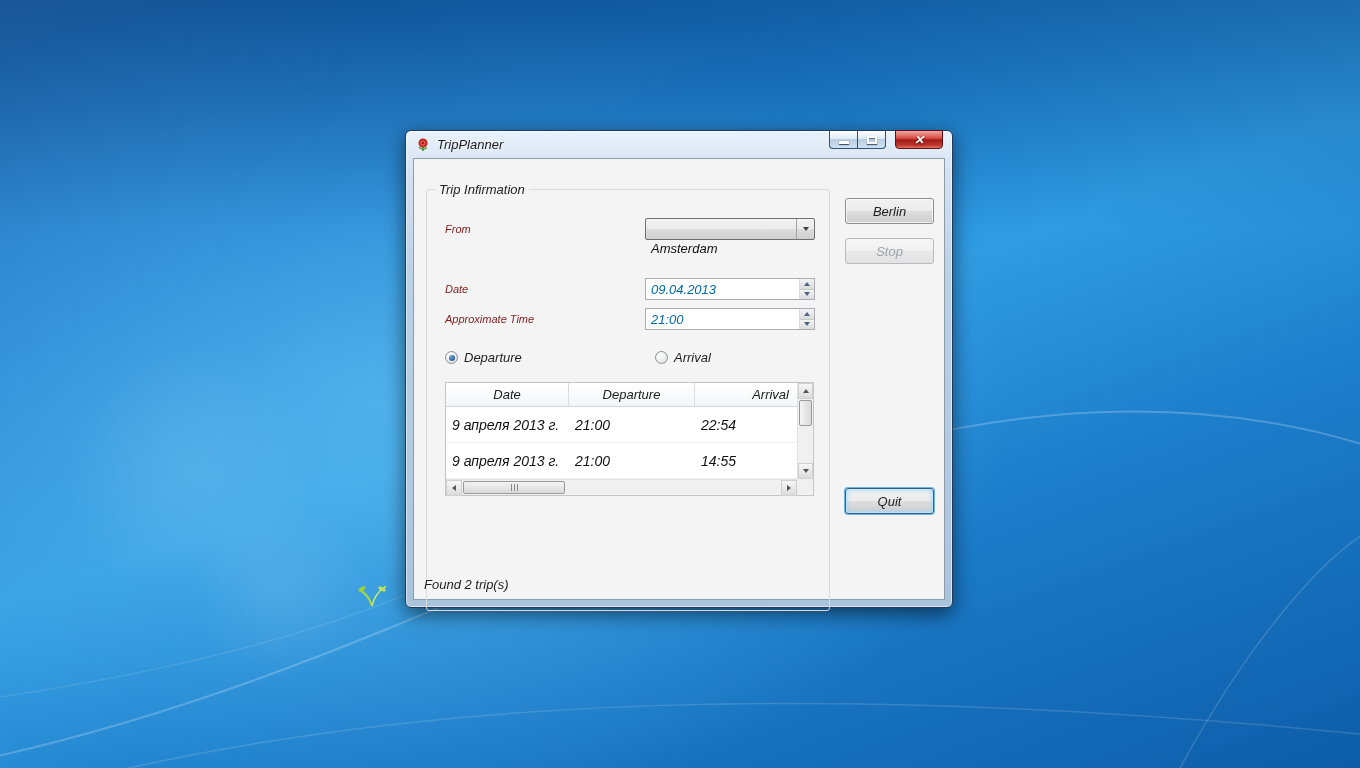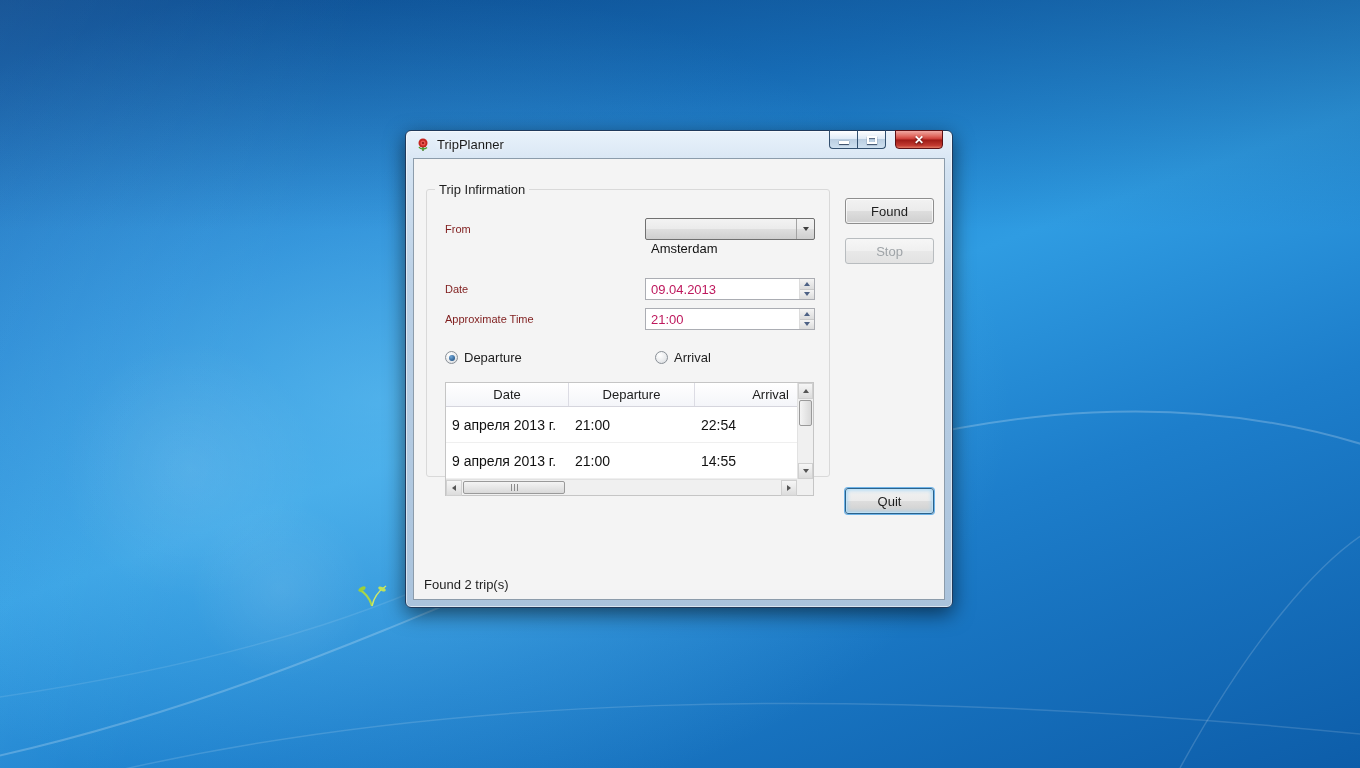--- a/index.html
+++ b/index.html
@@ -23,20 +23,21 @@
   .flare2 { left:190px; top:500px; width:180px; height:180px; }
   .swoosh { position:absolute; inset:0; }
   .plant { position:absolute; left:358px; top:582px; width:30px; height:26px; }
 
   
   .window {
     position:absolute; left:405px; top:130px; width:548px; height:478px;
     background:linear-gradient(180deg, #e9f2fb 0%, #d4e3f2 8%, #bcd1e6 30%, #aac3dc 100%);
     border:1px solid #1f3a5c; border-radius:6px;
     box-shadow: inset 0 0 0 1px rgba(255,255,255,.55), 0 6px 20px rgba(0,0,0,.55);
+    font-style: italic;
   }
   .titlebar { position:relative; height:27px; display:flex; align-items:center; padding-left:9px; }
   .appicon { width:16px; height:16px; margin-right:6px; }
   .title { font-size:13px; color:#1c1c1c; text-shadow:0 0 6px rgba(255,255,255,.9); }
 
   .caption { position:absolute; top:-1px; right:9px; display:flex; }
   .cap {
     height:19px; border:1px solid #33506f; border-top:1px solid #1f3a5c;
     background:linear-gradient(180deg, rgba(255,255,255,.95), rgba(222,234,246,.75) 45%, rgba(160,185,210,.6) 50%, rgba(205,224,240,.9));
     display:flex; align-items:center; justify-content:center; cursor:default;
@@ -50,41 +51,41 @@
   .glyph-min { width:10px; height:3px; background:#fff; box-shadow:0 1px 1px rgba(20,40,70,.8), 0 0 1px rgba(20,40,70,.9); margin-top:6px; }
   .glyph-max { width:10px; height:8px; border:2px solid #fff; box-shadow:0 1px 1px rgba(20,40,70,.7), inset 0 1px 1px rgba(20,40,70,.7); }
   .glyph-close { color:#fff; font-size:12px; font-weight:bold; line-height:1; text-shadow:0 1px 2px rgba(60,0,0,.9); }
 
   .client {
     position:absolute; left:7px; right:7px; top:27px; bottom:7px;
     background:#f4f4f4; border:1px solid #8c9cab;
   }
 
   
-  .groupbox { position:absolute; left:12px; top:30px; width:404px; height:288px; border:1px solid #d9d9d9; border-radius:3px; }
+  .groupbox { position:absolute; left:12px; top:30px; width:404px; height:422px; border:1px solid #d9d9d9; border-radius:3px; }
   .legend { position:absolute; top:-8px; left:8px; background:#f4f4f4; padding:0 4px; font-size:13px; color:#1e1e1e; }
 
   .frow { position:absolute; left:18px; right:14px; height:24px; }
   .flabel { font-size:11px; color:#7f1d1d; line-height:22px; }
 
   .combo {
     position:absolute; left:200px; top:0; width:170px; height:22px;
     border:1px solid #707070; border-radius:2px; display:flex; align-items:center;
     background:linear-gradient(180deg,#f3f3f3,#ebebeb 48%,#dedede 52%,#cfcfcf);
   }
   .combo.focused { background:linear-gradient(180deg,#e7e7e7,#dcdcdc 48%,#cdcdcd 52%,#bdbdbd); border-color:#5e6668; }
   .combo-val { flex:1; font-size:13px; padding-left:5px; color:#111; white-space:nowrap; overflow:hidden;margin-top:39px; }
   .combo-btn { width:18px; height:100%; display:flex; align-items:center; justify-content:center; border-left:1px solid #a3a3a3; }
   .arr-down { width:0; height:0; border-left:3.5px solid transparent; border-right:3.5px solid transparent; border-top:4px solid #3f3f3f; }
 
   .spin {
     position:absolute; left:200px; top:0; width:170px; height:22px;
     border:1px solid #abadb3; background:#fff; display:flex;
   }
-  .spin-val { flex:1; font-size:13px; padding:3px 0 0 5px; color:#be185d; }
+  .spin-val { flex:1; font-size:13px; padding:3px 0 0 5px; color:#0369a1; }
   .spin-btns { width:15px; display:flex; flex-direction:column; border-left:1px solid #dcdcdc; }
   .spin-half { flex:1; display:flex; align-items:center; justify-content:center; background:linear-gradient(180deg,#f4f4f4,#dcdcdc); }
   .spin-half.up { border-bottom:1px solid #c9c9c9; }
   .arr-up-s { width:0; height:0; border-left:3px solid transparent; border-right:3px solid transparent; border-bottom:4px solid #4d6185; }
   .arr-down-s { width:0; height:0; border-left:3px solid transparent; border-right:3px solid transparent; border-top:4px solid #4d6185; }
 
   
   .radio-row { position:absolute; left:18px; top:160px; height:16px; right:14px; }
   .radio { position:absolute; display:flex; align-items:center; gap:6px; font-size:13px; color:#1e1e1e; cursor:default; }
   .radio.r1 { left:0; }
@@ -280,19 +281,19 @@
           </div>
           <div class="hspace"></div>
           <div class="sb-btn">
               <i class="arr-r"></i>
             </div>
         </div>
         <div class="sb-corner"></div>
       </div>
     </div>
 
-    <div class="btn search">Found</div>
+    <div class="btn search">Berlin</div>
     <div class="btn stop">Stop</div>
     <div class="btn quit">Quit</div>
 
     <div class="status">Found 2 trip(s)</div>
   </div>
 </div>
 
 </body></html>

